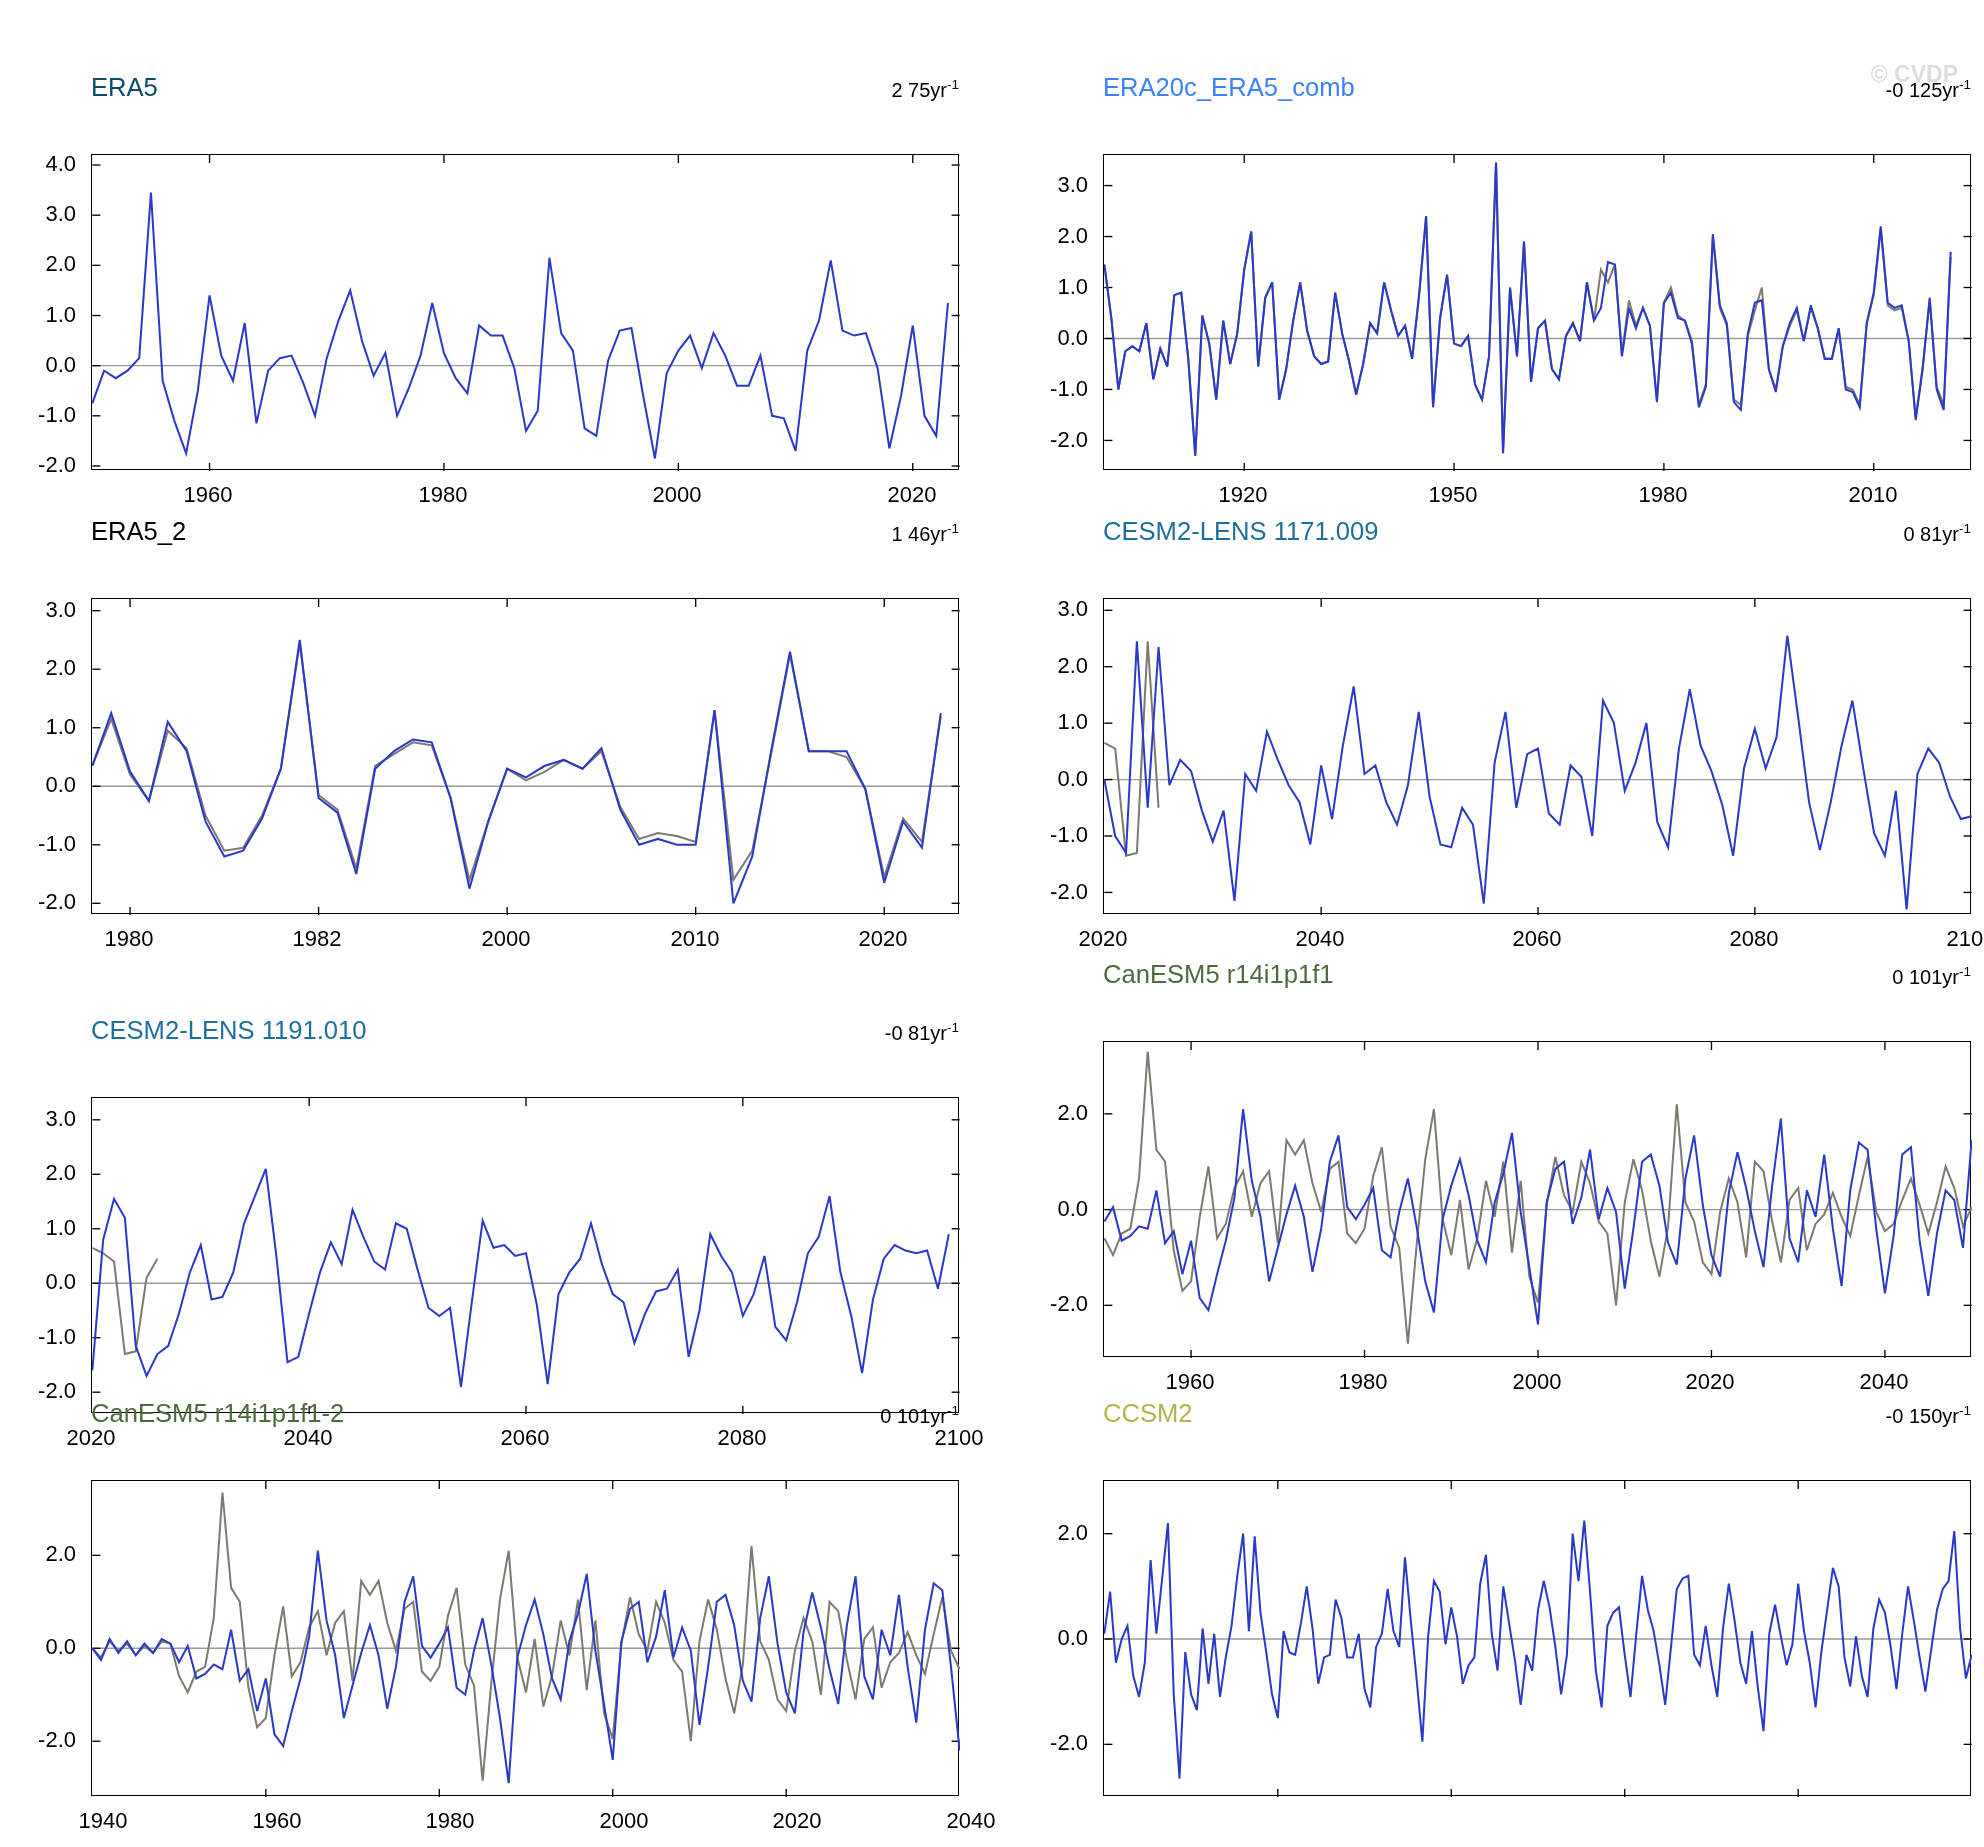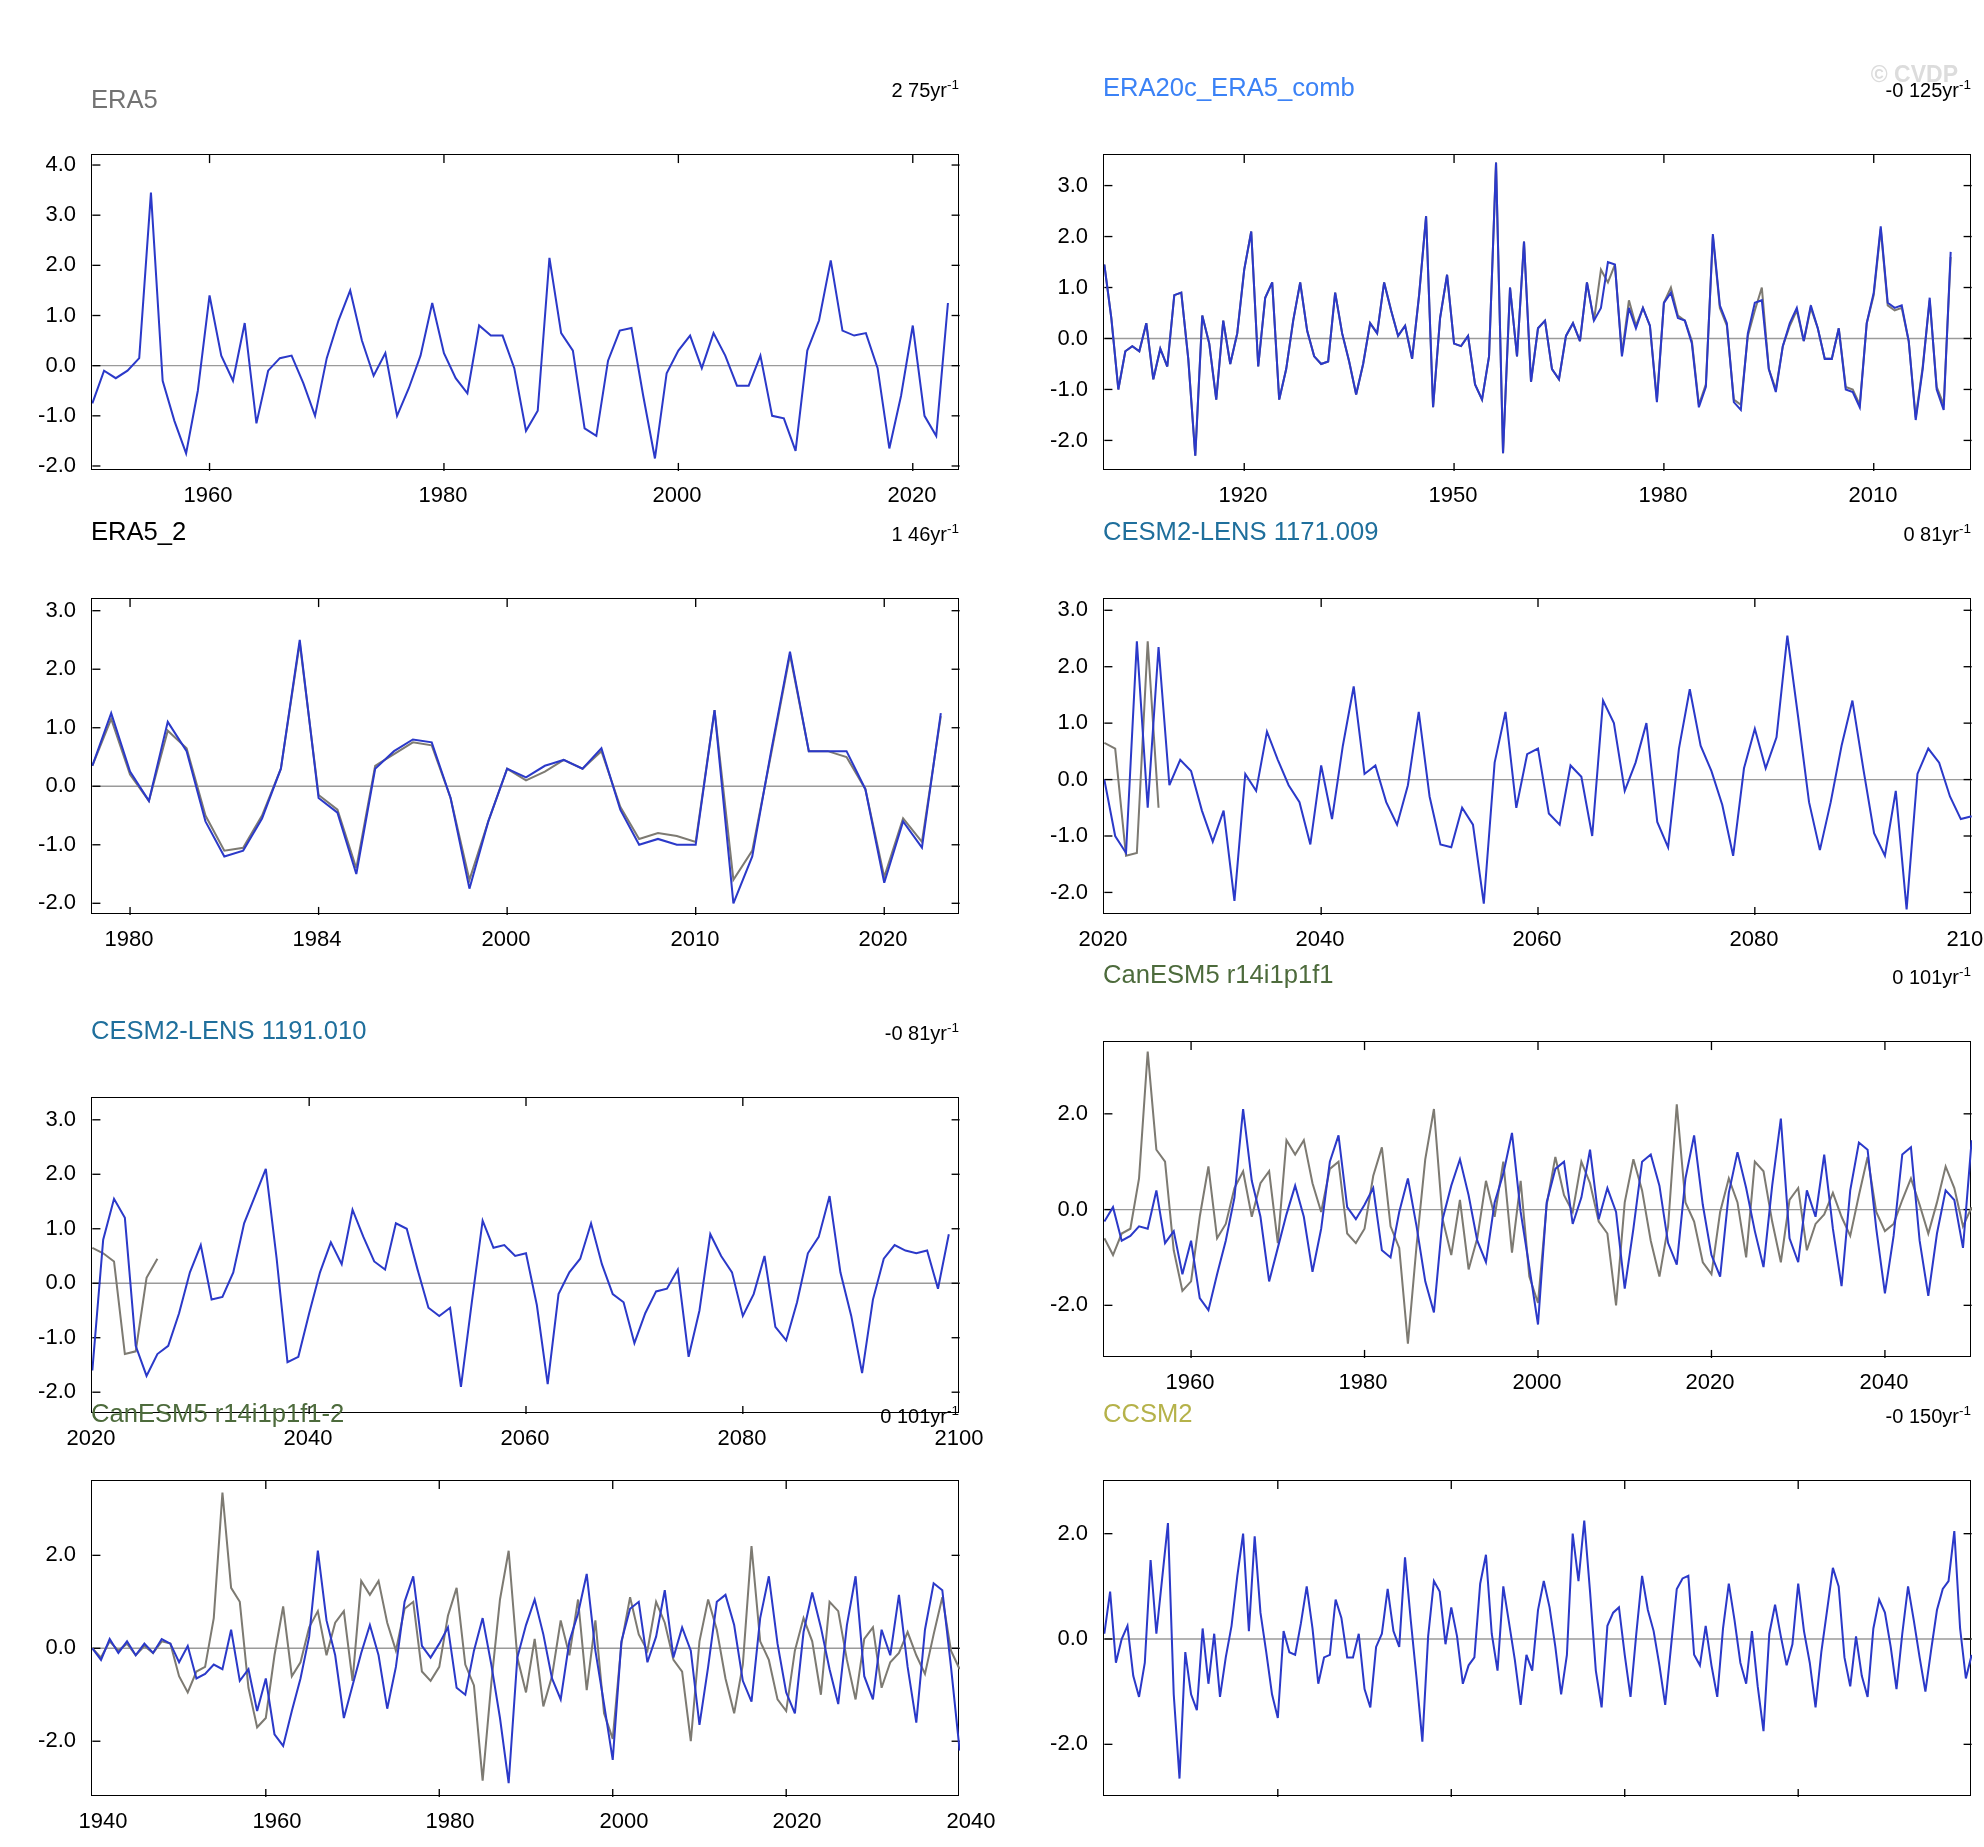--- a/index.html
+++ b/index.html
@@ -31,21 +31,21 @@
   .serie-gray{fill:none;stroke:#7d7a72;stroke-width:3;}
   .tick{stroke:#000;stroke-width:2;}
 </style>
 </head>
 <body>
 
 <div id="page">
   <div id="watermark">© CVDP</div>
   <div id="panels">
       <div class="panel" style="left: 91px; top: 73px; width: 868px; height: 451px;">
-        <div class="panel-title" style="color: #737373; left: 0px; top: 12px;">ERA5</div>
+        <div class="panel-title" style="color: #0c4a6e; left: 0px; top: 0px;">ERA5</div>
         <div class="panel-trend"><span>2 75yr</span><sup>-1</sup></div>
         <div class="plotbox" style="left: 0px; top: 81px; width: 868px; height: 316px;">
           <svg width="868" height="316" viewBox="0 0 1290 470">
             <line x1="0" x2="1290" y1="313.33333333333337" y2="313.33333333333337" class="zeroline"></line>
             <line x1="174.32432432432432" x2="174.32432432432432" y1="0" y2="12" class="tick"></line>
             <line x1="174.32432432432432" x2="174.32432432432432" y1="470" y2="458" class="tick"></line>
             <line x1="522.972972972973" x2="522.972972972973" y1="0" y2="12" class="tick"></line>
             <line x1="522.972972972973" x2="522.972972972973" y1="470" y2="458" class="tick"></line>
             <line x1="871.6216216216216" x2="871.6216216216216" y1="0" y2="12" class="tick"></line>
             <line x1="871.6216216216216" x2="871.6216216216216" y1="470" y2="458" class="tick"></line>
@@ -164,21 +164,21 @@
         <div class="ylabels" style="left: -15px; top: 81px; width: 0px; height: 316px;">
           <span style="top: 304px;">-2.0</span>
           <span style="top: 246px;">-1.0</span>
           <span style="top: 187px;">0.0</span>
           <span style="top: 129px;">1.0</span>
           <span style="top: 70px;">2.0</span>
           <span style="top: 11.7px;">3.0</span>
         </div>
         <div class="xlabels" style="left: 0px; top: 409px; width: 868px; height: 30px;">
           <span style="left: 38px;">1980</span>
-          <span style="left: 226px;">1984</span>
+          <span style="left: 226px;">1982</span>
           <span style="left: 415px;">2000</span>
           <span style="left: 604px;">2010</span>
           <span style="left: 792px;">2020</span>
         </div>
       </div>
       <div class="panel" style="left: 1103px; top: 517px; width: 868px; height: 451px;">
         <div class="panel-title" style="color: rgb(31, 111, 156); left: 0px; top: 0px;">CESM2-LENS 1171.009</div>
         <div class="panel-trend"><span>0 81yr</span><sup>-1</sup></div>
         <div class="plotbox" style="left: 0px; top: 81px; width: 868px; height: 316px;">
           <svg width="868" height="316" viewBox="0 0 1290 470">

